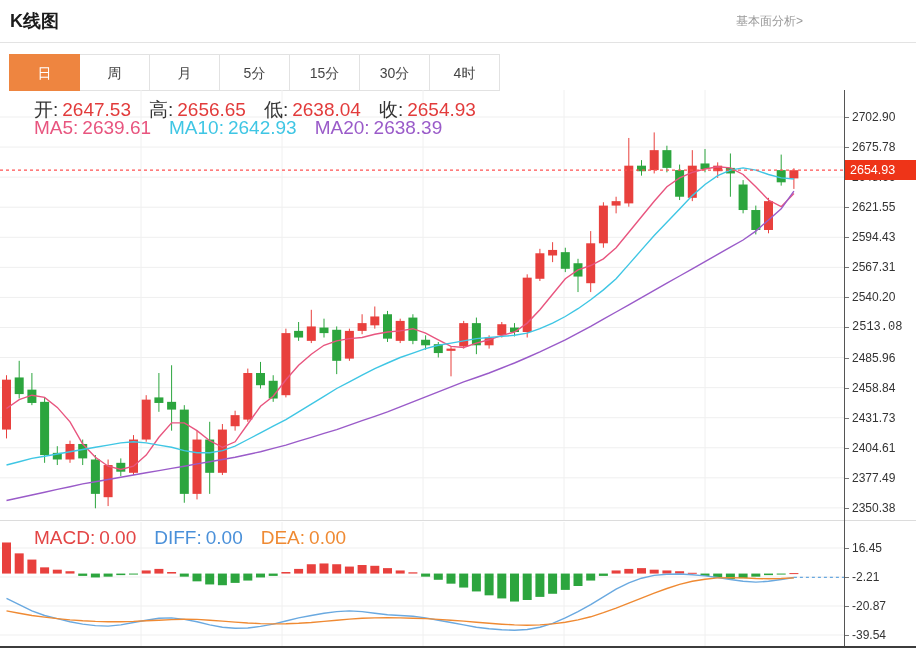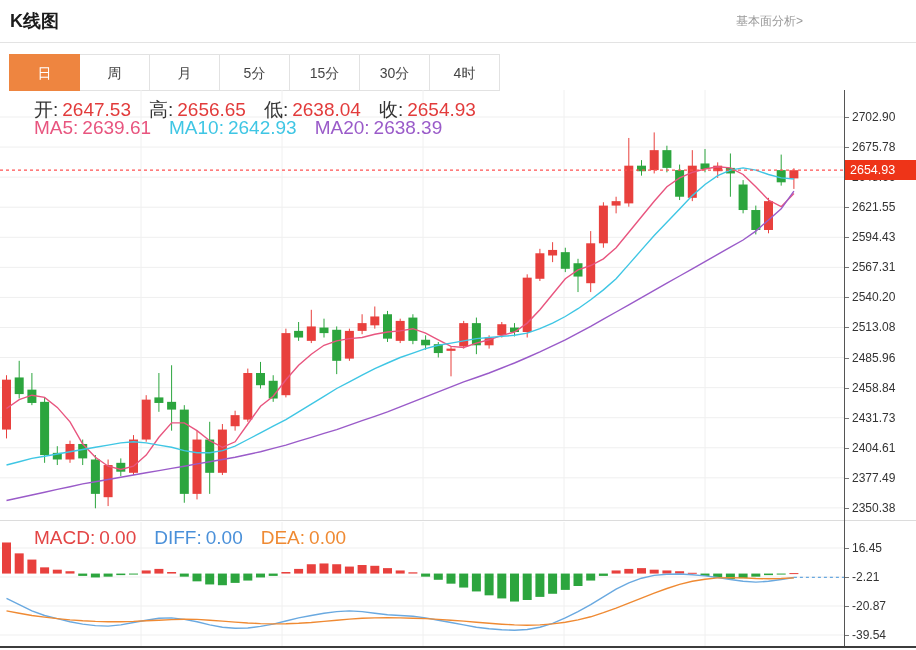--- a/index.html
+++ b/index.html
@@ -310,21 +310,21 @@
         <span class="txt">2594.43</span>
       </div>
       <div class="tick" style="top: 260.35px;">
         <span class="dash"></span>
         <span class="txt">2567.31</span>
       </div>
       <div class="tick" style="top: 290.42px;">
         <span class="dash"></span>
         <span class="txt">2540.20</span>
       </div>
-      <div class="tick" style="top: 320.49px;">
+      <div class="tick" style="top: 320.49px; font-family: Liberation Mono, monospace;">
         <span class="dash"></span>
         <span class="txt">2513.08</span>
       </div>
       <div class="tick" style="top: 350.56px;">
         <span class="dash"></span>
         <span class="txt">2485.96</span>
       </div>
       <div class="tick" style="top: 380.63px; padding-left: 48px;">
         <span class="dash"></span>
         <span class="txt">2458.84</span>

